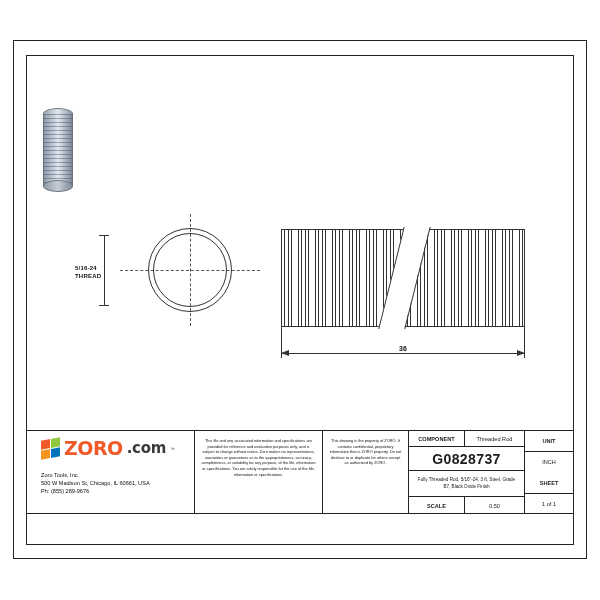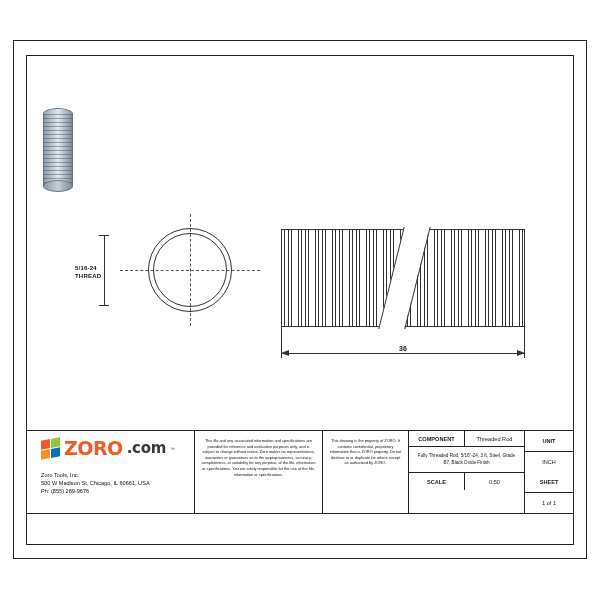--- a/index.html
+++ b/index.html
@@ -575,20 +575,21 @@
 
     <div class="tb-right">
       <div class="tb-r-row">
         <div class="tb-r-main">
 
           <div class="tb-cell tb-comp-row">
             <div class="tb-comp-label">COMPONENT</div>
             <div class="tb-comp-value">Threaded Rod</div>
           </div>
 
+          <div class="tb-partnum">G0828737</div>
 
           <div class="tb-desc">Fully Threaded Rod, 5/16"-24, 3 ft, Steel, Grade B7, Black Oxide Finish</div>
 
           <div class="tb-scale">
             <div class="tb-scale-label">SCALE</div>
             <div class="tb-scale-value">0.50</div>
           </div>
 
         </div>
 

